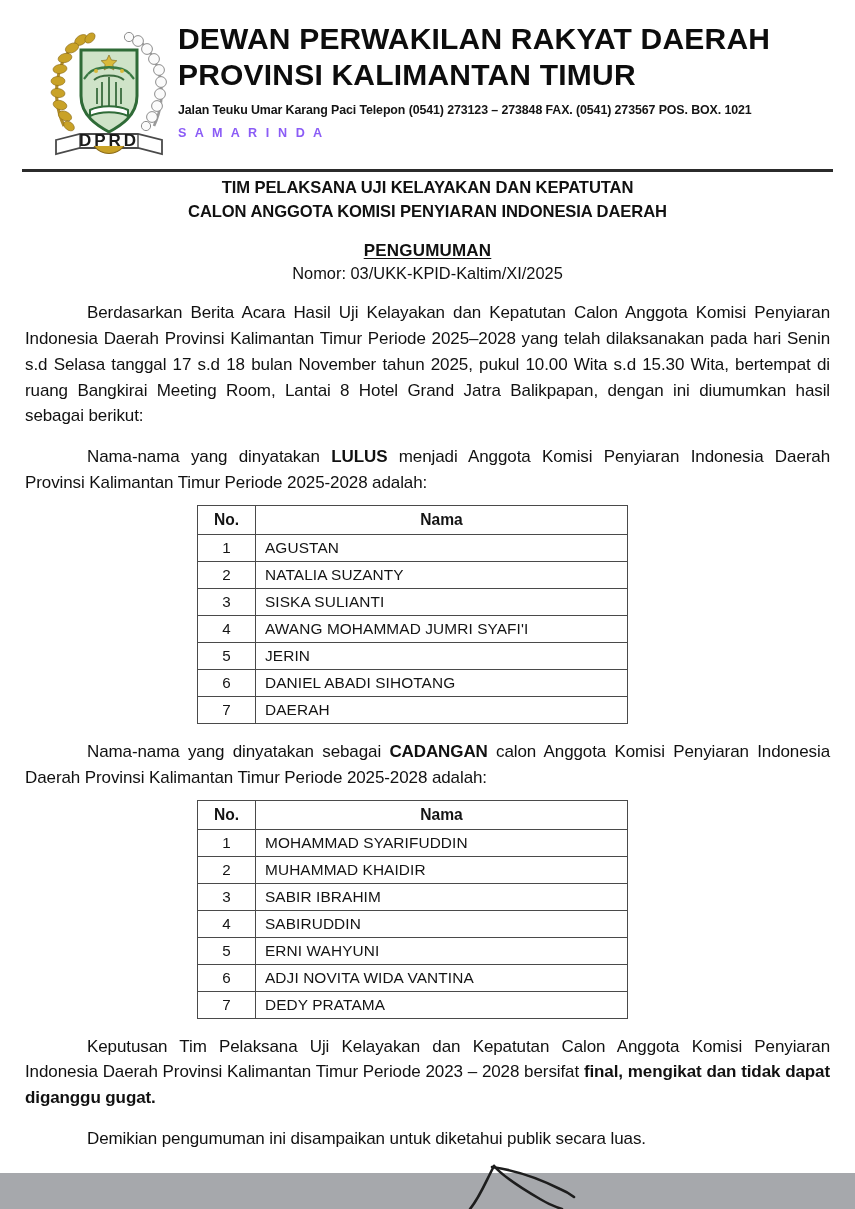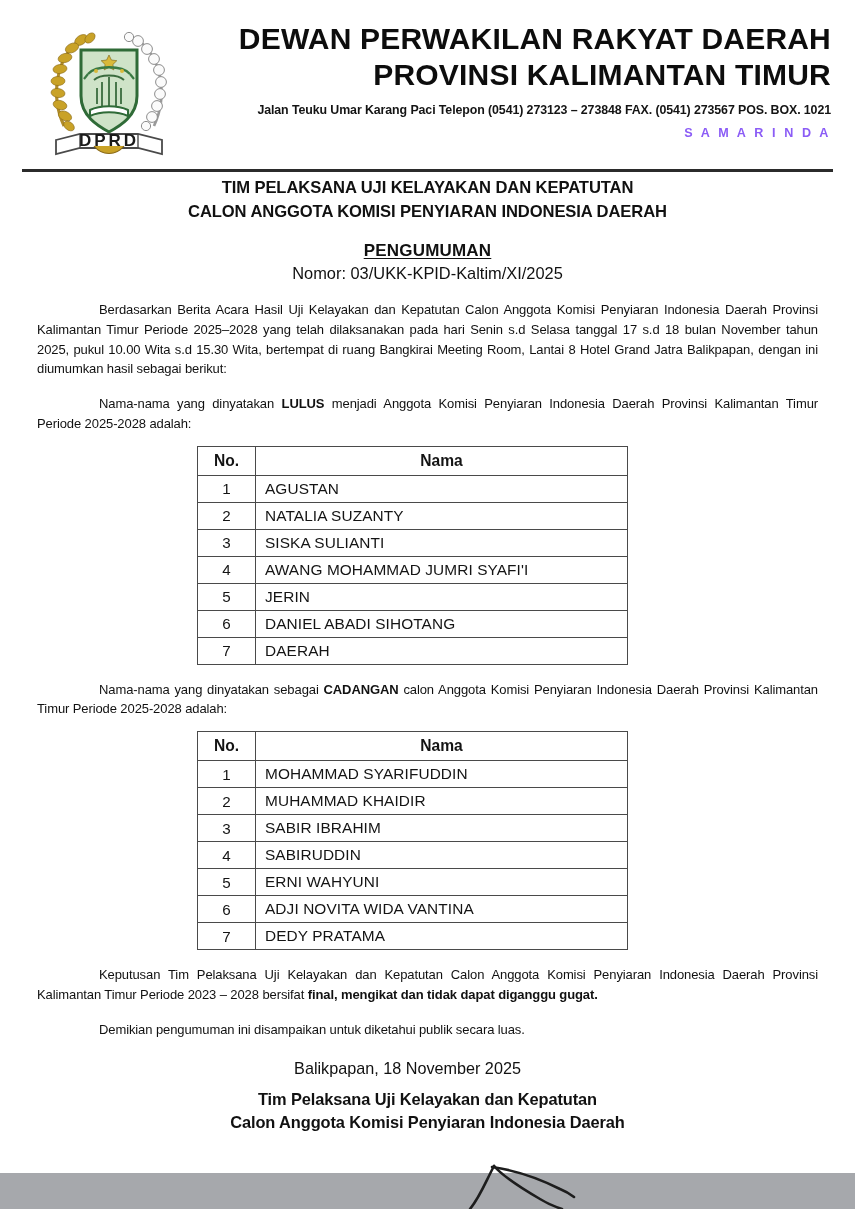--- a/index.html
+++ b/index.html
@@ -29,21 +29,21 @@
     left: 34px;
     top: 22px;
     width: 150px;
     height: 140px;
   }
   .logo svg { display: block; }
 
   .lh-text {
     margin-left: 178px;
     padding-right: 24px;
-    text-align: right;
+    text-align: left;
   }
   .lh-title1, .lh-title2 {
     font-family: "Liberation Sans", sans-serif;
     font-weight: bold;
     font-size: 30px;
     letter-spacing: 0.2px;
     line-height: 1.16;
     color: #0d0d0d;
     white-space: nowrap;
   }
@@ -98,22 +98,22 @@
     text-decoration: underline;
     text-underline-offset: 2px;
     letter-spacing: 0.2px;
   }
   .announce .nomor {
     font-size: 16.4px;
     margin-top: 3px;
   }
 
   p.para {
-    margin: 12px;
-    font-size: 13px;
+    margin: 0;
+    font-size: 17px;
     line-height: 1.52;
     text-align: justify;
     text-justify: inter-word;
     text-indent: 62px;
     letter-spacing: -0.1px;
   }
   p.para.first { margin-top: 17px; }
   p.para.mt { margin-top: 15px; }
   p.para b { font-weight: bold; }
 

